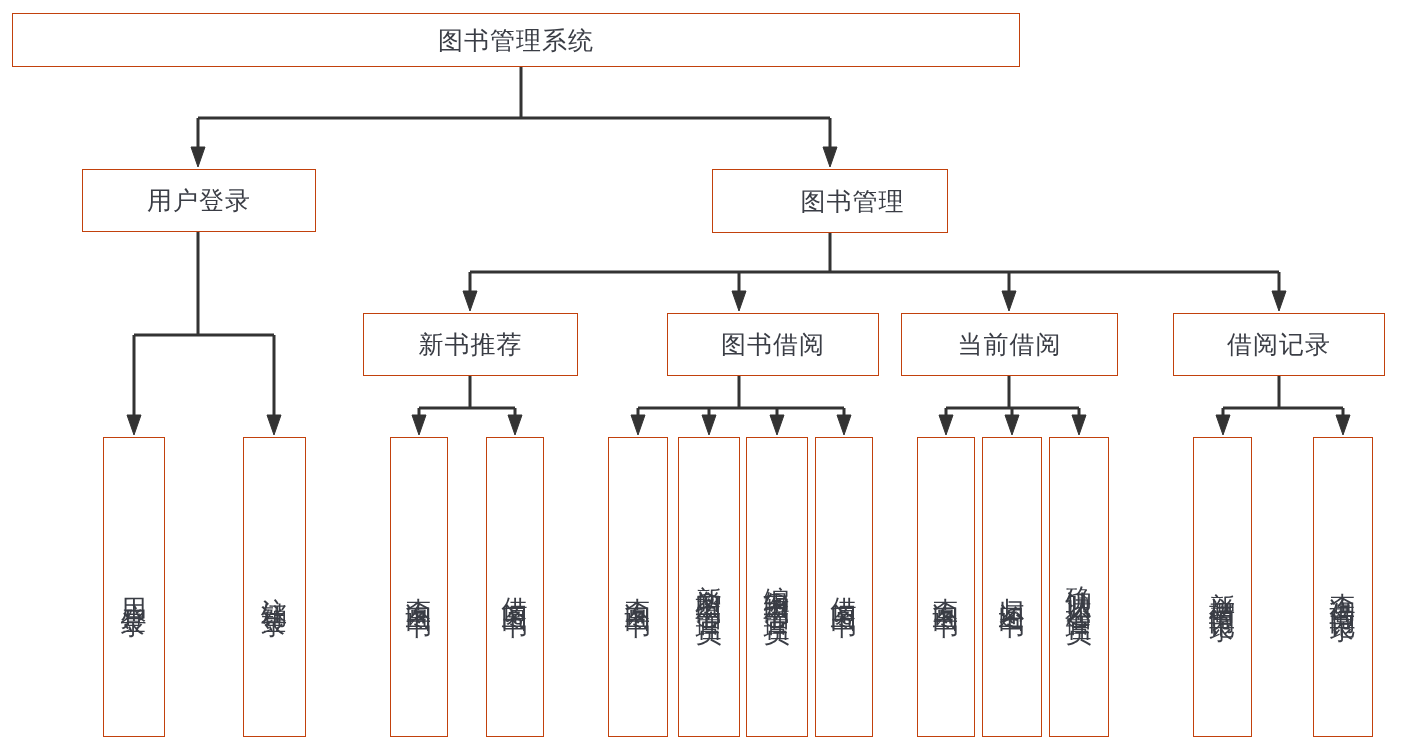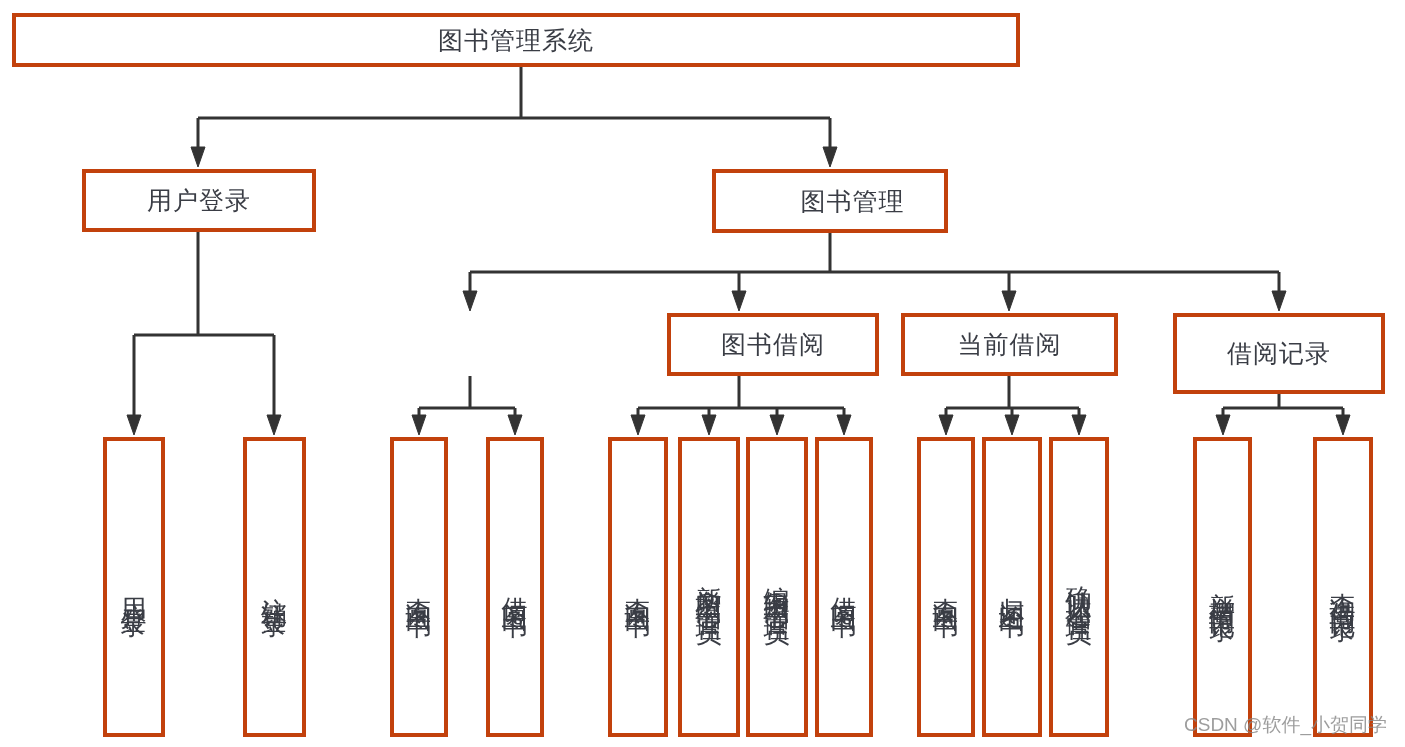--- a/index.html
+++ b/index.html
@@ -10,21 +10,21 @@
     background:#ffffff;
     font-family:"Liberation Sans","DejaVu Sans",sans-serif;
     overflow:hidden;
   }
   .wires{position:absolute;left:0;top:0;z-index:1;}
   .wires path{stroke:#333333;stroke-width:3;fill:none;}
   .wires polygon{fill:#333333;stroke:#333333;stroke-width:1;}
   .node{
     position:absolute;
     box-sizing:border-box;
-    border:4px solid #c2410c;
+    border:1px solid #c2410c;
     background:#ffffff;
     color:#3a3d45;
     display:flex;
     align-items:center;
     justify-content:center;
     z-index:2;
   }
   .hnode{font-size:25px;letter-spacing:1px;}
   .vnode span{
     writing-mode:vertical-rl;
@@ -81,23 +81,24 @@
     <path d="M1279 376 V408 M1223 408 H1343 M1223 408 V417 M1343 408 V417"></path>
     <polygon points="1216,415 1230,415 1223,435"></polygon>
     <polygon points="1336,415 1350,415 1343,435"></polygon>
   </svg>
 
   <div class="node hnode" style="left:12px;top:13px;width:1008px;height:54px;">图书管理系统</div>
 
   <div class="node hnode" style="left:82px;top:169px;width:234px;height:63px;">用户登录</div>
   <div class="node hnode" style="left:712px;top:169px;width:236px;height:64px;padding-left:45px;">图书管理</div>
 
+  <div class="node hnode" style="left:363px;top:313px;width:215px;height:63px;">新书推荐</div>
   <div class="node hnode" style="left:633px;top:313px;width:212px;height:63px;margin-left:34px;">图书借阅</div>
   <div class="node hnode" style="left:901px;top:313px;width:217px;height:63px;">当前借阅</div>
-  <div class="node hnode" style="left:1173px;top:313px;width:212px;height:81px;">借阅记录</div>
+  <div class="node hnode" style="left:1173px;top:313px;width:212px;height:63px;">借阅记录</div>
 
   <div class="node vnode" style="left:103px;top:437px;width:62px;height:300px;">
     <span>用户登录</span>
   </div>
   <div class="node vnode" style="left:243px;top:437px;width:63px;height:300px;">
     <span>注销登录</span>
   </div>
 
   <div class="node vnode" style="left:390px;top:437px;width:58px;height:300px;">
     <span>查询图书</span>
@@ -129,15 +130,14 @@
     <span>确认归还（管理员）</span>
   </div>
 
   <div class="node vnode" style="left:1193px;top:437px;width:59px;height:300px;">
     <span>新增借阅记录</span>
   </div>
   <div class="node vnode" style="left:1313px;top:437px;width:60px;height:300px;">
     <span>查询借阅记录</span>
   </div>
 
-  <div class="watermark">CSDN @软件_小贺同学</div>
 
 </div>
 
 </body></html>

